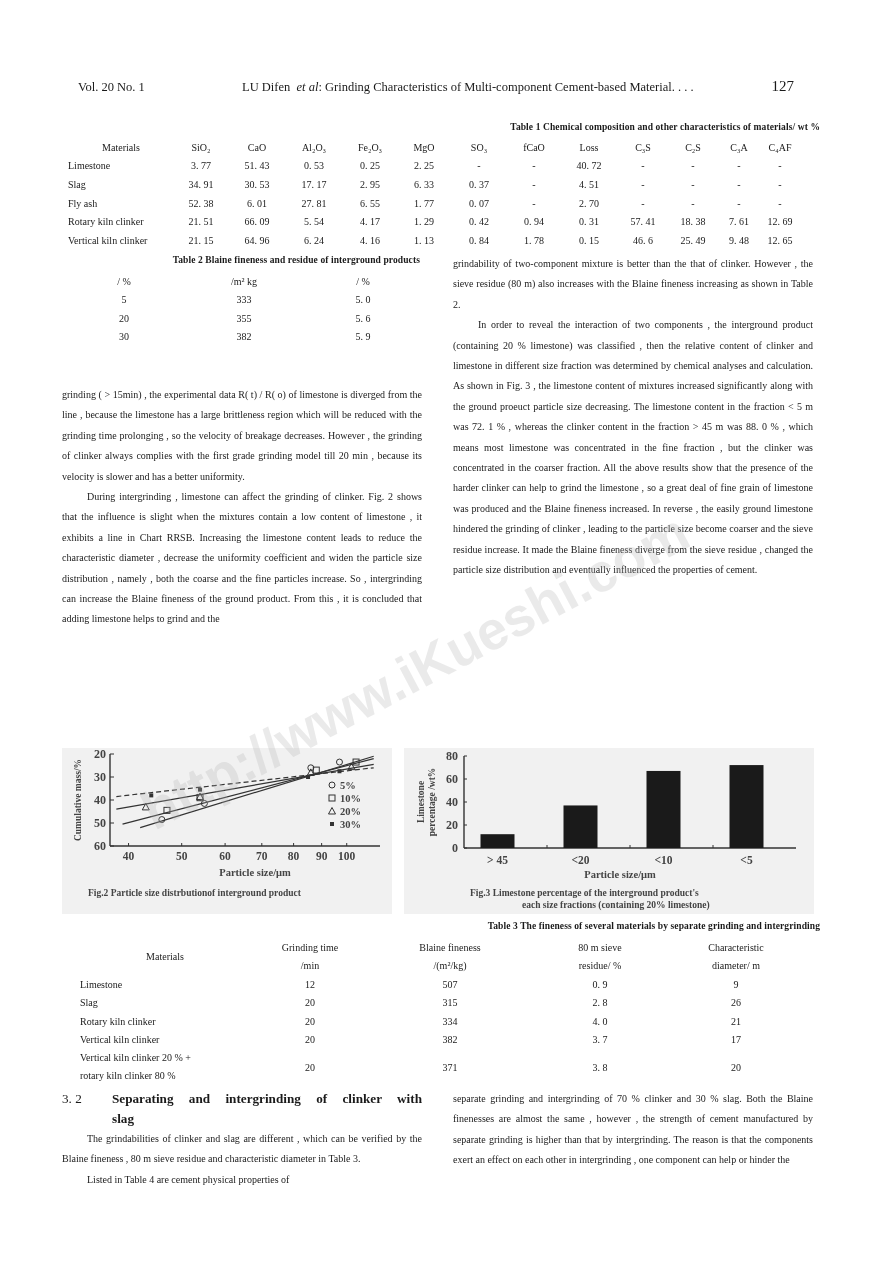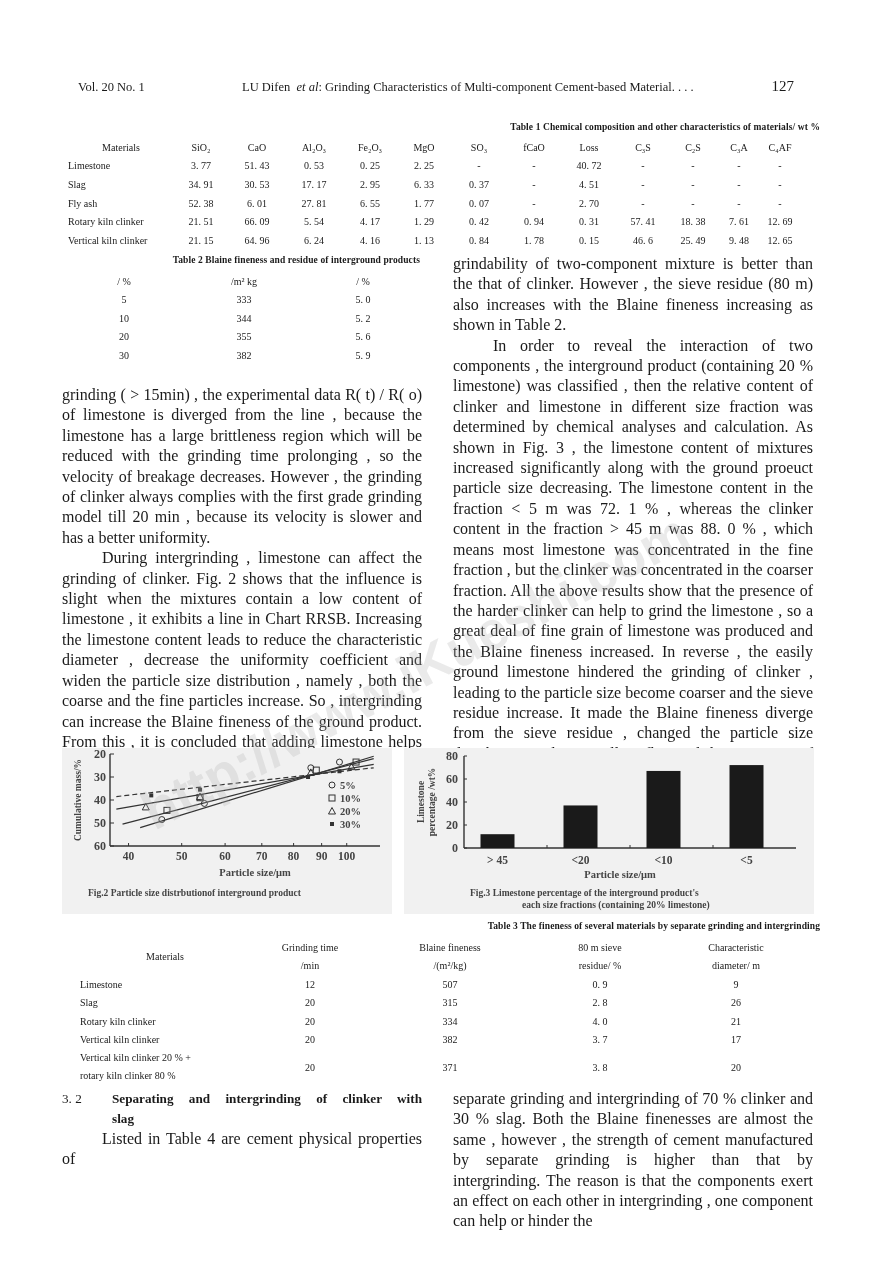--- a/index.html
+++ b/index.html
@@ -10,21 +10,21 @@
   .header .title{position:absolute;left:164px;top:0;}
   .header .title i{}
   .header .page{position:absolute;right:0;top:-2px;font-size:15px;}
   .tcap{font-size:9.5px;font-weight:bold;text-align:right;letter-spacing:0.1px;}
   table{border-collapse:collapse;font-size:10px;}
   td,th{font-weight:normal;padding:0;text-align:center;white-space:nowrap;}
   td.l, th.l{text-align:left;}
   .t1 td,.t1 th{height:18.6px;}
   .t2 td,.t2 th{height:18.5px;}
   .t3 td,.t3 th{height:18.5px;margin-top:32px;}
-  .text{font-size:16px;line-height:20.4px;text-align:justify;}
+  .text{font-size:10px;line-height:20.4px;text-align:justify;}
   .text p{margin:0;}
   .indent{text-indent:2.5em;}
   .figbg{background:#f1f1f1;}
   svg text{font-family:"Liberation Serif","DejaVu Serif",serif;}
   .wm{position:absolute;left:110px;top:640px;font-size:54px;color:rgba(180,180,180,0.28);transform:rotate(-28deg);font-family:"Liberation Sans",sans-serif;font-weight:bold;white-space:nowrap;pointer-events:none;}
   .sec{font-size:13.2px;line-height:20.4px;}
   .sec b{font-weight:bold;}
 </style>
 </head>
 <body>
@@ -160,25 +160,20 @@
       <th>/ %</th>
       <th>/m² kg</th>
       <th>/ %</th>
     </tr>
   </thead>
   <tbody id="t2-body">
       <tr>
         <td>5</td>
         <td>333</td>
         <td>5. 0</td>
-      </tr>
-      <tr>
-        <td>10</td>
-        <td>344</td>
-        <td>5. 2</td>
       </tr>
       <tr>
         <td>20</td>
         <td>355</td>
         <td>5. 6</td>
       </tr>
       <tr>
         <td>30</td>
         <td>382</td>
         <td>5. 9</td>
@@ -367,20 +362,21 @@
     </tbody>
 </table>
 
 <div class="abs sec" style="top:1089px;left:62px;width:360px;">
   <div style="position:relative;height:40px;">
     <span style="position:absolute;left:0;top:0;">3. 2</span>
     <b style="position:absolute;left:50px;top:0;width:310px;text-align:justify;text-align-last:justify;">Separating and intergrinding of clinker with</b>
     <b style="position:absolute;left:50px;top:20px;">slag</b>
   </div>
   <div class="text">
+    <p class="indent">The grindabilities of clinker and slag are different , which can be verified by the Blaine fineness , 80  m sieve residue and characteristic diameter in Table 3.</p>
     <p class="indent">Listed in Table 4 are cement physical properties of</p>
   </div>
 </div>
 
 <div class="abs text" style="top:1089px;left:453px;width:360px;">
   <p>separate grinding and intergrinding of 70 % clinker and 30 % slag. Both the Blaine finenesses are almost the same , however , the strength of cement manufactured by separate grinding is higher than that by intergrinding. The reason is that the components exert an effect on each other in intergrinding , one component can help or hinder the</p>
 </div>
 
 <div class="wm">http://www.iKueshi.com</div>
 

